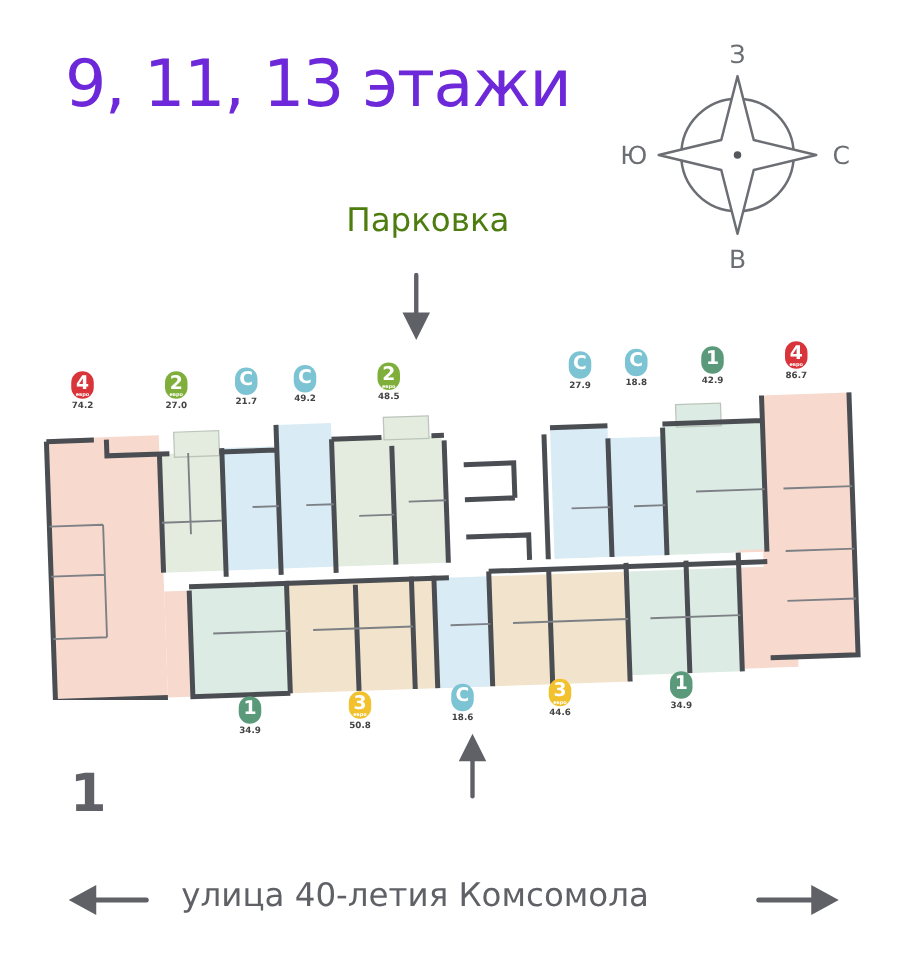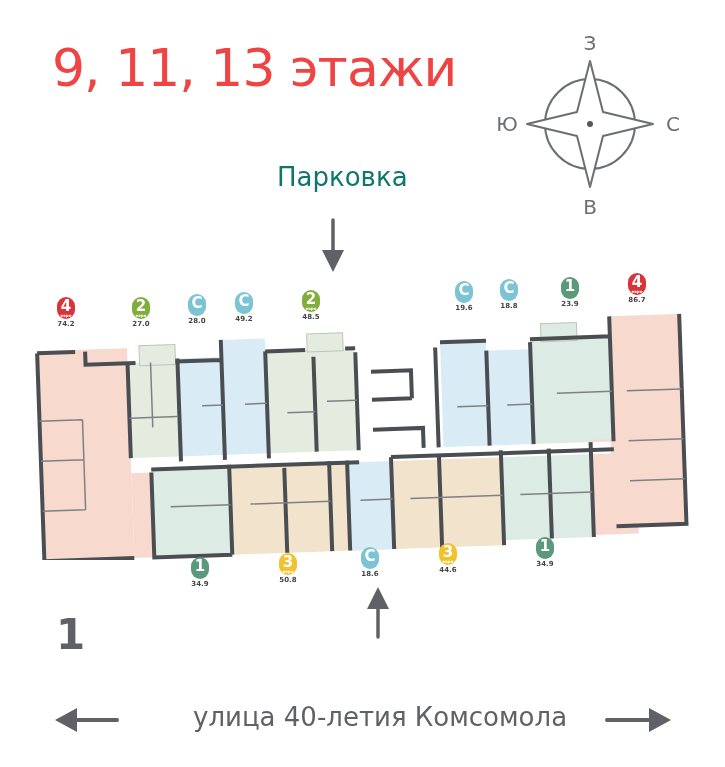--- a/index.html
+++ b/index.html
@@ -1,24 +1,24 @@
 <!DOCTYPE html>
 <html><head>
 <meta charset="utf-8">
 <style>
   html,body{margin:0;padding:0;background:#ffffff;}
   body{width:725px;height:767px;position:relative;overflow:hidden;font-family:"DejaVu Sans","Liberation Sans",sans-serif;color:#5f6368;}
-  .title{position:absolute;left:52px;top:38px;font-size:52px;font-weight:500;letter-spacing:-1px;color:#ef4444;white-space:nowrap;}
+  .title{position:absolute;left:52px;top:38px;font-size:52px;font-weight:500;letter-spacing:-1px;color:#6d28d9;white-space:nowrap;}
   .compass{position:absolute;left:490px;top:24px;width:200px;height:200px;}
-  .parking{position:absolute;left:277px;top:162px;font-size:26px;color:#0f766e;}
+  .parking{position:absolute;left:277px;top:162px;font-size:26px;color:#4d7c0f;}
   .arrow-down{position:absolute;left:320px;top:218px;}
   .arrow-up{position:absolute;left:365px;top:585px;}
   .section-num{position:absolute;left:56px;top:610px;font-size:42px;font-weight:700;color:#5f6166;}
   .street{position:absolute;left:55px;top:700px;width:620px;height:40px;}
-  .street-label{position:absolute;left:145px;top:702px;font-size:26px;color:#5f6166;white-space:nowrap;margin-left:48px;}
+  .street-label{position:absolute;left:145px;top:702px;font-size:26px;color:#5f6166;white-space:nowrap;}
   .plan{position:absolute;left:28px;top:300px;width:672px;height:260px;}
   .badge{position:absolute;width:40px;text-align:center;}
   .pill{display:inline-block;width:18px;height:22px;border-radius:9px;color:#fff;font-weight:700;font-size:15px;line-height:18px;position:relative;}
   .pill .sub{position:absolute;left:0;right:0;bottom:1px;font-size:4px;line-height:4px;font-weight:700;}
   .area{display:block;font-size:7px;font-weight:700;color:#444;margin-top:1px;}
 </style>
 </head>
 <body>
 
 <div class="title">9, 11, 13 этажи</div>
@@ -89,41 +89,41 @@
   <div class="badge" style="left:46px;top:296px;">
     <span class="pill" style="background:#d9343a;"><span>4</span><span class="sub">евро</span></span>
     <span class="area">74.2</span>
   </div>
   <div class="badge" style="left:121px;top:296px;">
     <span class="pill" style="background:#7fae3a;"><span>2</span><span class="sub">евро</span></span>
     <span class="area">27.0</span>
   </div>
   <div class="badge" style="left:177px;top:293px;">
     <span class="pill" style="background:#7cc3d3;"><span>С</span></span>
-    <span class="area">28.0</span>
+    <span class="area">21.7</span>
   </div>
   <div class="badge" style="left:224px;top:291px;">
     <span class="pill" style="background:#7cc3d3;"><span>С</span></span>
     <span class="area">49.2</span>
   </div>
   <div class="badge" style="left:291px;top:289px;">
     <span class="pill" style="background:#7fae3a;"><span>2</span><span class="sub">евро</span></span>
     <span class="area">48.5</span>
   </div>
   <div class="badge" style="left:444px;top:280px;">
     <span class="pill" style="background:#7cc3d3;"><span>С</span></span>
-    <span class="area">19.6</span>
+    <span class="area">27.9</span>
   </div>
   <div class="badge" style="left:489px;top:278px;">
     <span class="pill" style="background:#7cc3d3;"><span>С</span></span>
     <span class="area">18.8</span>
   </div>
   <div class="badge" style="left:550px;top:276px;">
     <span class="pill" style="background:#5a9a7a;"><span>1</span></span>
-    <span class="area">23.9</span>
+    <span class="area">42.9</span>
   </div>
   <div class="badge" style="left:617px;top:272px;">
     <span class="pill" style="background:#d9343a;"><span>4</span><span class="sub">евро</span></span>
     <span class="area">86.7</span>
   </div>
 </div>
 
 <div>
   <div class="badge" style="left:180px;top:556px;">
     <span class="pill" style="background:#5a9a7a;"><span>1</span></span>

